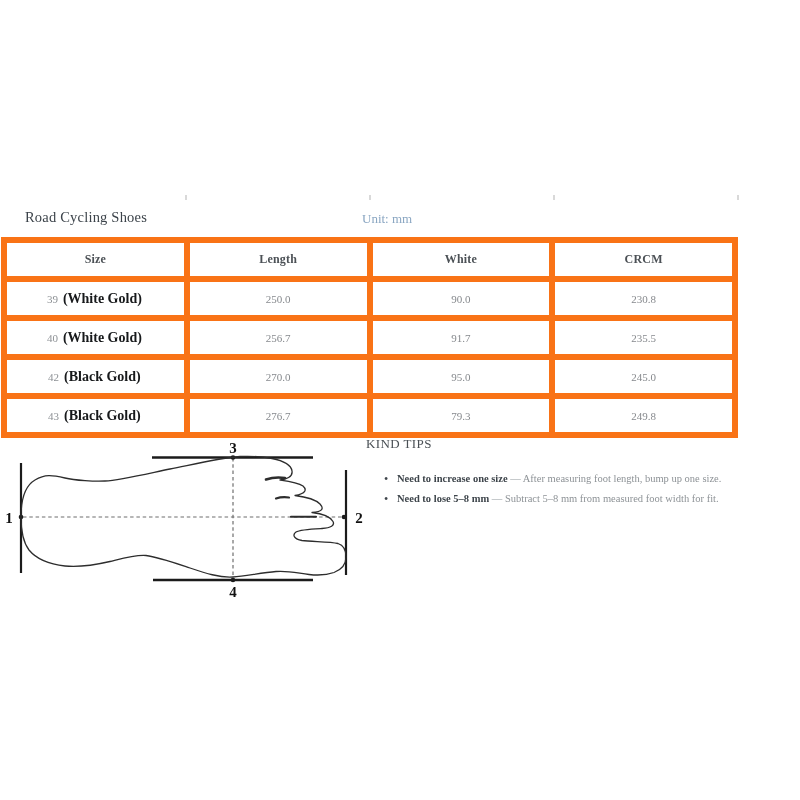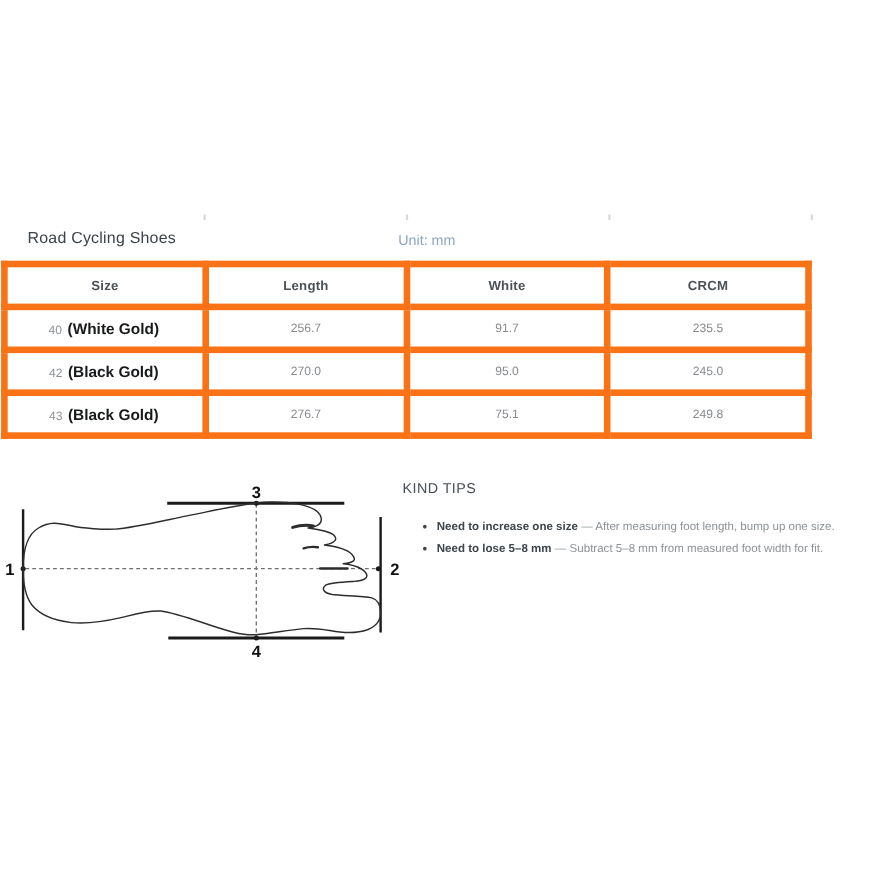--- a/index.html
+++ b/index.html
@@ -1,19 +1,19 @@
 <!DOCTYPE html>
 <html><head>
 <meta charset="utf-8">
 <style>
   * { margin:0; padding:0; box-sizing:border-box; }
   html,body { background:#ffffff; }
   .canvas {
     position:relative; width:800px; height:800px; background:#ffffff;
-    font-family:Liberation Sans, sans-serif; overflow:hidden;
+    font-family:Liberation Serif, serif; overflow:hidden;
   }
   
   .stub { position:absolute; top:195px; width:2px; height:5px; background:#d9d9d9; }
   .stub.s1{ left:185px; } .stub.s2{ left:369px; } .stub.s3{ left:553px; } .stub.s4{ left:737px; }
 
   .section-title {
     position:absolute; left:25px; top:209px;
     font-size:14.5px; color:#3c434a; letter-spacing:.2px;
   }
   .unit-label {
@@ -74,35 +74,41 @@
     <thead>
       <tr>
         <th>Size</th>
         <th>Length</th>
         <th>White</th>
         <th>CRCM</th>
       </tr>
     </thead>
     <tbody>
       <tr>
+        <td class="size-cell"><span class="size-num">39</span><span class="size-name">(White Gold)</span></td>
+        <td>250.0</td>
+        <td>90.0</td>
+        <td>230.8</td>
+      </tr>
+      <tr>
         <td class="size-cell"><span class="size-num">40</span><span class="size-name">(White Gold)</span></td>
         <td>256.7</td>
         <td>91.7</td>
         <td>235.5</td>
       </tr>
       <tr>
         <td class="size-cell"><span class="size-num">42</span><span class="size-name">(Black Gold)</span></td>
         <td>270.0</td>
         <td>95.0</td>
         <td>245.0</td>
       </tr>
       <tr>
         <td class="size-cell"><span class="size-num">43</span><span class="size-name">(Black Gold)</span></td>
         <td>276.7</td>
-        <td>75.1</td>
+        <td>79.3</td>
         <td>249.8</td>
       </tr>
     </tbody>
   </table>
 
   <svg class="foot-svg" width="372" height="165" viewBox="0 0 372 165" xmlns="http://www.w3.org/2000/svg">
 
     <line x1="21" y1="23" x2="21" y2="133" stroke="#1b1b1b" stroke-width="2.2"></line>
     <line x1="346" y1="30" x2="346" y2="135" stroke="#1b1b1b" stroke-width="2.2"></line>
     <line x1="152" y1="17.5" x2="313" y2="17.5" stroke="#1b1b1b" stroke-width="2.6"></line>

